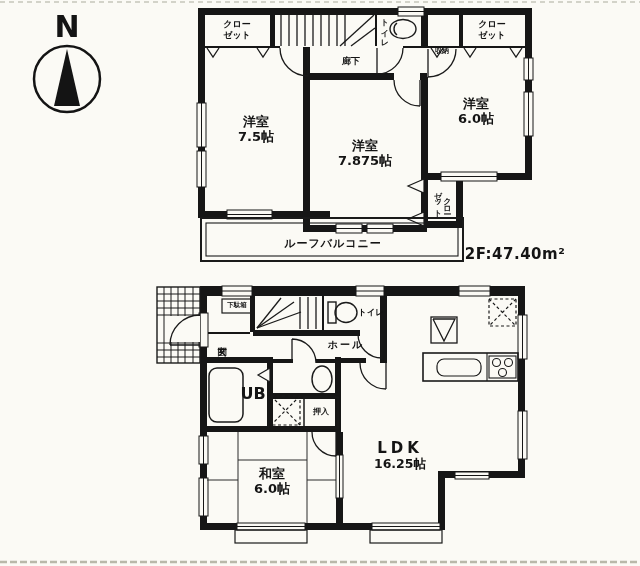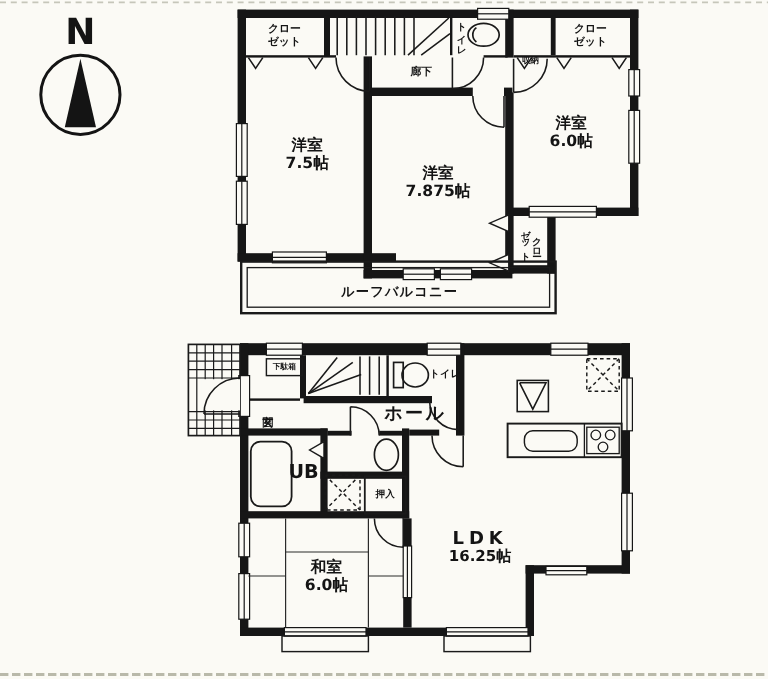--- a/index.html
+++ b/index.html
@@ -273,24 +273,25 @@
 ゼット</div>
   <div class="lbl" style="left:256px;top:129px;font-size:13px;">洋室
 7.5帖</div>
   <div class="lbl" style="left:365px;top:153px;font-size:13px;">洋室
 7.875帖</div>
   <div class="lbl" style="left:476px;top:111px;font-size:13px;">洋室
 6.0帖</div>
   <div class="lbl vert" style="left:442px;top:200px;font-size:8px;letter-spacing:0;">クロー
 ゼット</div>
   <div class="lbl" style="left:333px;top:244px;font-size:11px;letter-spacing:1px;">ルーフバルコニー</div>
+  <div class="lbl area" style="left:515px;top:255px;">2F:47.40m²</div>
 
   <div class="lbl vert" style="left:222px;top:340px;font-size:9px;">玄関</div>
   <div class="lbl" style="left:237px;top:306px;font-size:6.5px;font-family:Liberation Mono, monospace;">下駄箱</div>
   <div class="lbl" style="left:371px;top:312px;font-size:8.5px;">トイレ</div>
-  <div class="lbl" style="left:346px;top:345px;font-size:15px;letter-spacing:2px;">ホール</div>
+  <div class="lbl" style="left:346px;top:345px;font-size:10px;letter-spacing:2px;">ホール</div>
   <div class="lbl" style="left:253px;top:394px;font-size:16px;">UB</div>
   <div class="lbl" style="left:321px;top:412px;font-size:8px;">押入</div>
   <div class="lbl" style="left:272px;top:481px;font-size:13px;">和室
 6.0帖</div>
   <div class="lbl" style="left:400px;top:449px;font-size:15px;letter-spacing:4px;">LDK</div>
   <div class="lbl" style="left:400px;top:464px;font-size:12.5px;">16.25帖</div>
 </div>
 
 </body></html>

